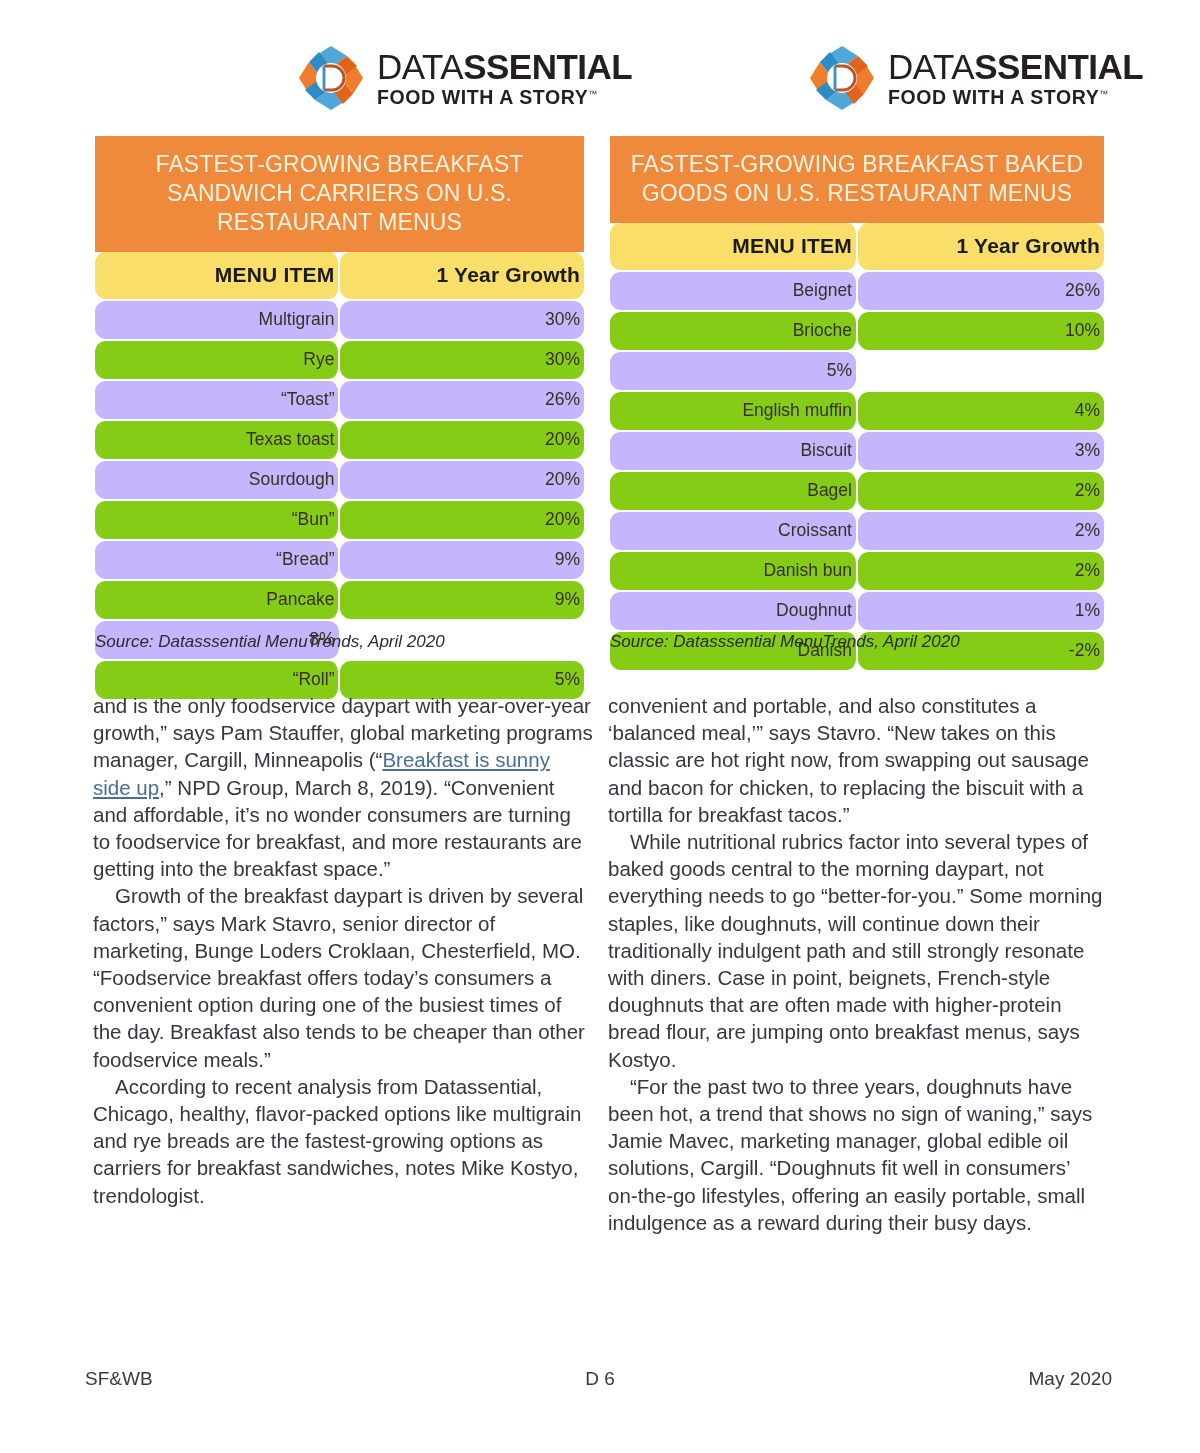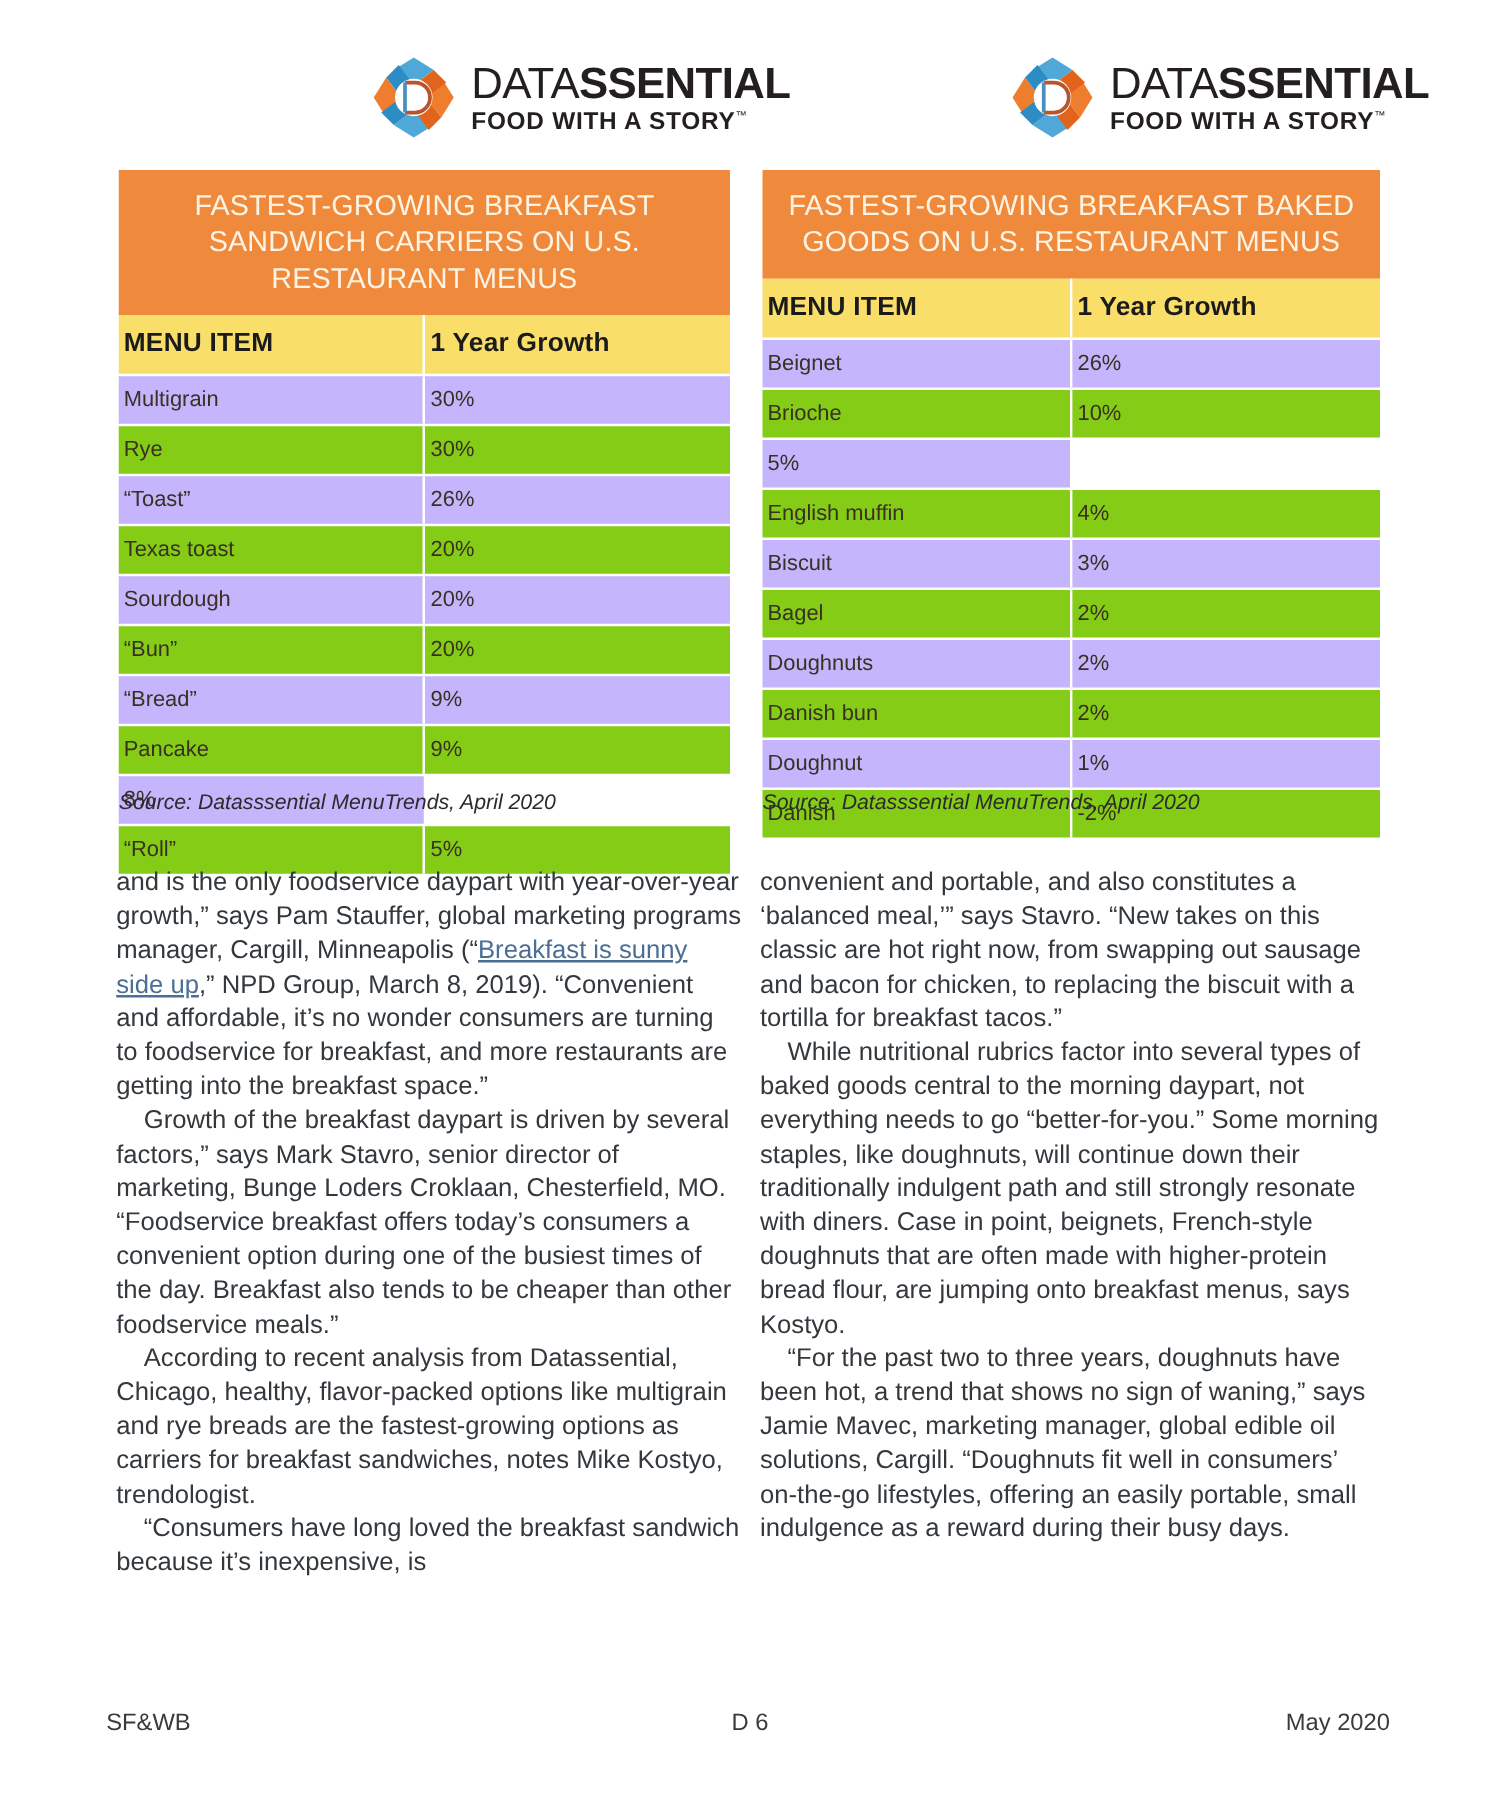--- a/index.html
+++ b/index.html
@@ -105,24 +105,25 @@
   }
   .trow {
     display: flex;
     width: 100%;
     border-bottom: 2px solid #ffffff;
     box-sizing: border-box;
   }
   .trow:last-child { border-bottom: none; }
   .tcell {
     box-sizing: border-box;
-    text-align: left;
+    text-align: right;
     font-size: 17.5px;
     color: #3a2f22;
     padding: 8px 4px 9px 4px;
+    border-radius: 11px;
   }
   .tcell.c1 { width: 50.2%; border-right: 2px solid #ffffff; }
   .tcell.c2 { width: 49.8%; }
 
   .trow.head .tcell {
     background: #f9de6a;
     font-size: 21px;
     font-weight: 700;
     color: #1b1b1b;
     padding: 11px 4px 12px 4px;
@@ -306,21 +307,21 @@
       </div>
       <div class="trow dark">
         <div class="tcell c1">Biscuit</div>
         <div class="tcell c2">3%</div>
       </div>
       <div class="trow light">
         <div class="tcell c1">Bagel</div>
         <div class="tcell c2">2%</div>
       </div>
       <div class="trow dark">
-        <div class="tcell c1">Doughnuts</div>
+        <div class="tcell c1">Croissant</div>
         <div class="tcell c2">2%</div>
       </div>
       <div class="trow light">
         <div class="tcell c1">Danish bun</div>
         <div class="tcell c2">2%</div>
       </div>
       <div class="trow dark">
         <div class="tcell c1">Doughnut</div>
         <div class="tcell c2">1%</div>
       </div>
@@ -331,21 +332,20 @@
     </div>
   </div>
 
   <div class="source left">Source: Datasssential MenuTrends, April 2020</div>
   <div class="source right">Source: Datasssential MenuTrends, April 2020</div>
 
   <div class="body-col left">
     <p><span>and is the only foodservice daypart with year-over-year growth,” says Pam Stauffer, global marketing programs manager, Cargill, Minneapolis (“</span><a href="#">Breakfast is sunny side up</a><span>,” NPD Group, March 8, 2019). “Convenient and affordable, it’s no wonder consumers are turning to foodservice for breakfast, and more restaurants are getting into the breakfast space.”</span></p>
     <p class="indent">Growth of the breakfast daypart is driven by several factors,” says Mark Stavro, senior director of marketing, Bunge Loders Croklaan, Chesterfield, MO. “Foodservice breakfast offers today’s consumers a convenient option during one of the busiest times of the day. Breakfast also tends to be cheaper than other foodservice meals.”</p>
     <p class="indent">According to recent analysis from Datassential, Chicago, healthy, flavor-packed options like multigrain and rye breads are the fastest-growing options as carriers for breakfast sandwiches, notes Mike Kostyo, trendologist.</p>
-    <p class="indent">“Consumers have long loved the breakfast sandwich because it’s inexpensive, is</p>
   </div>
 
   <div class="body-col right">
     <p>convenient and portable, and also constitutes a ‘balanced meal,’” says Stavro. “New takes on this classic are hot right now, from swapping out sausage and bacon for chicken, to replacing the biscuit with a tortilla for breakfast tacos.”</p>
     <p class="indent">While nutritional rubrics factor into several types of baked goods central to the morning daypart, not everything needs to go “better-for-you.” Some morning staples, like doughnuts, will continue down their traditionally indulgent path and still strongly resonate with diners. Case in point, beignets, French-style doughnuts that are often made with higher-protein bread flour, are jumping onto breakfast menus, says Kostyo.</p>
     <p class="indent">“For the past two to three years, doughnuts have been hot, a trend that shows no sign of waning,” says Jamie Mavec, marketing manager, global edible oil solutions, Cargill. “Doughnuts fit well in consumers’ on-the-go lifestyles, offering an easily portable, small indulgence as a reward during their busy days.</p>
   </div>
 
   <div class="footer">
     <span class="f-left">SF&amp;WB</span>

